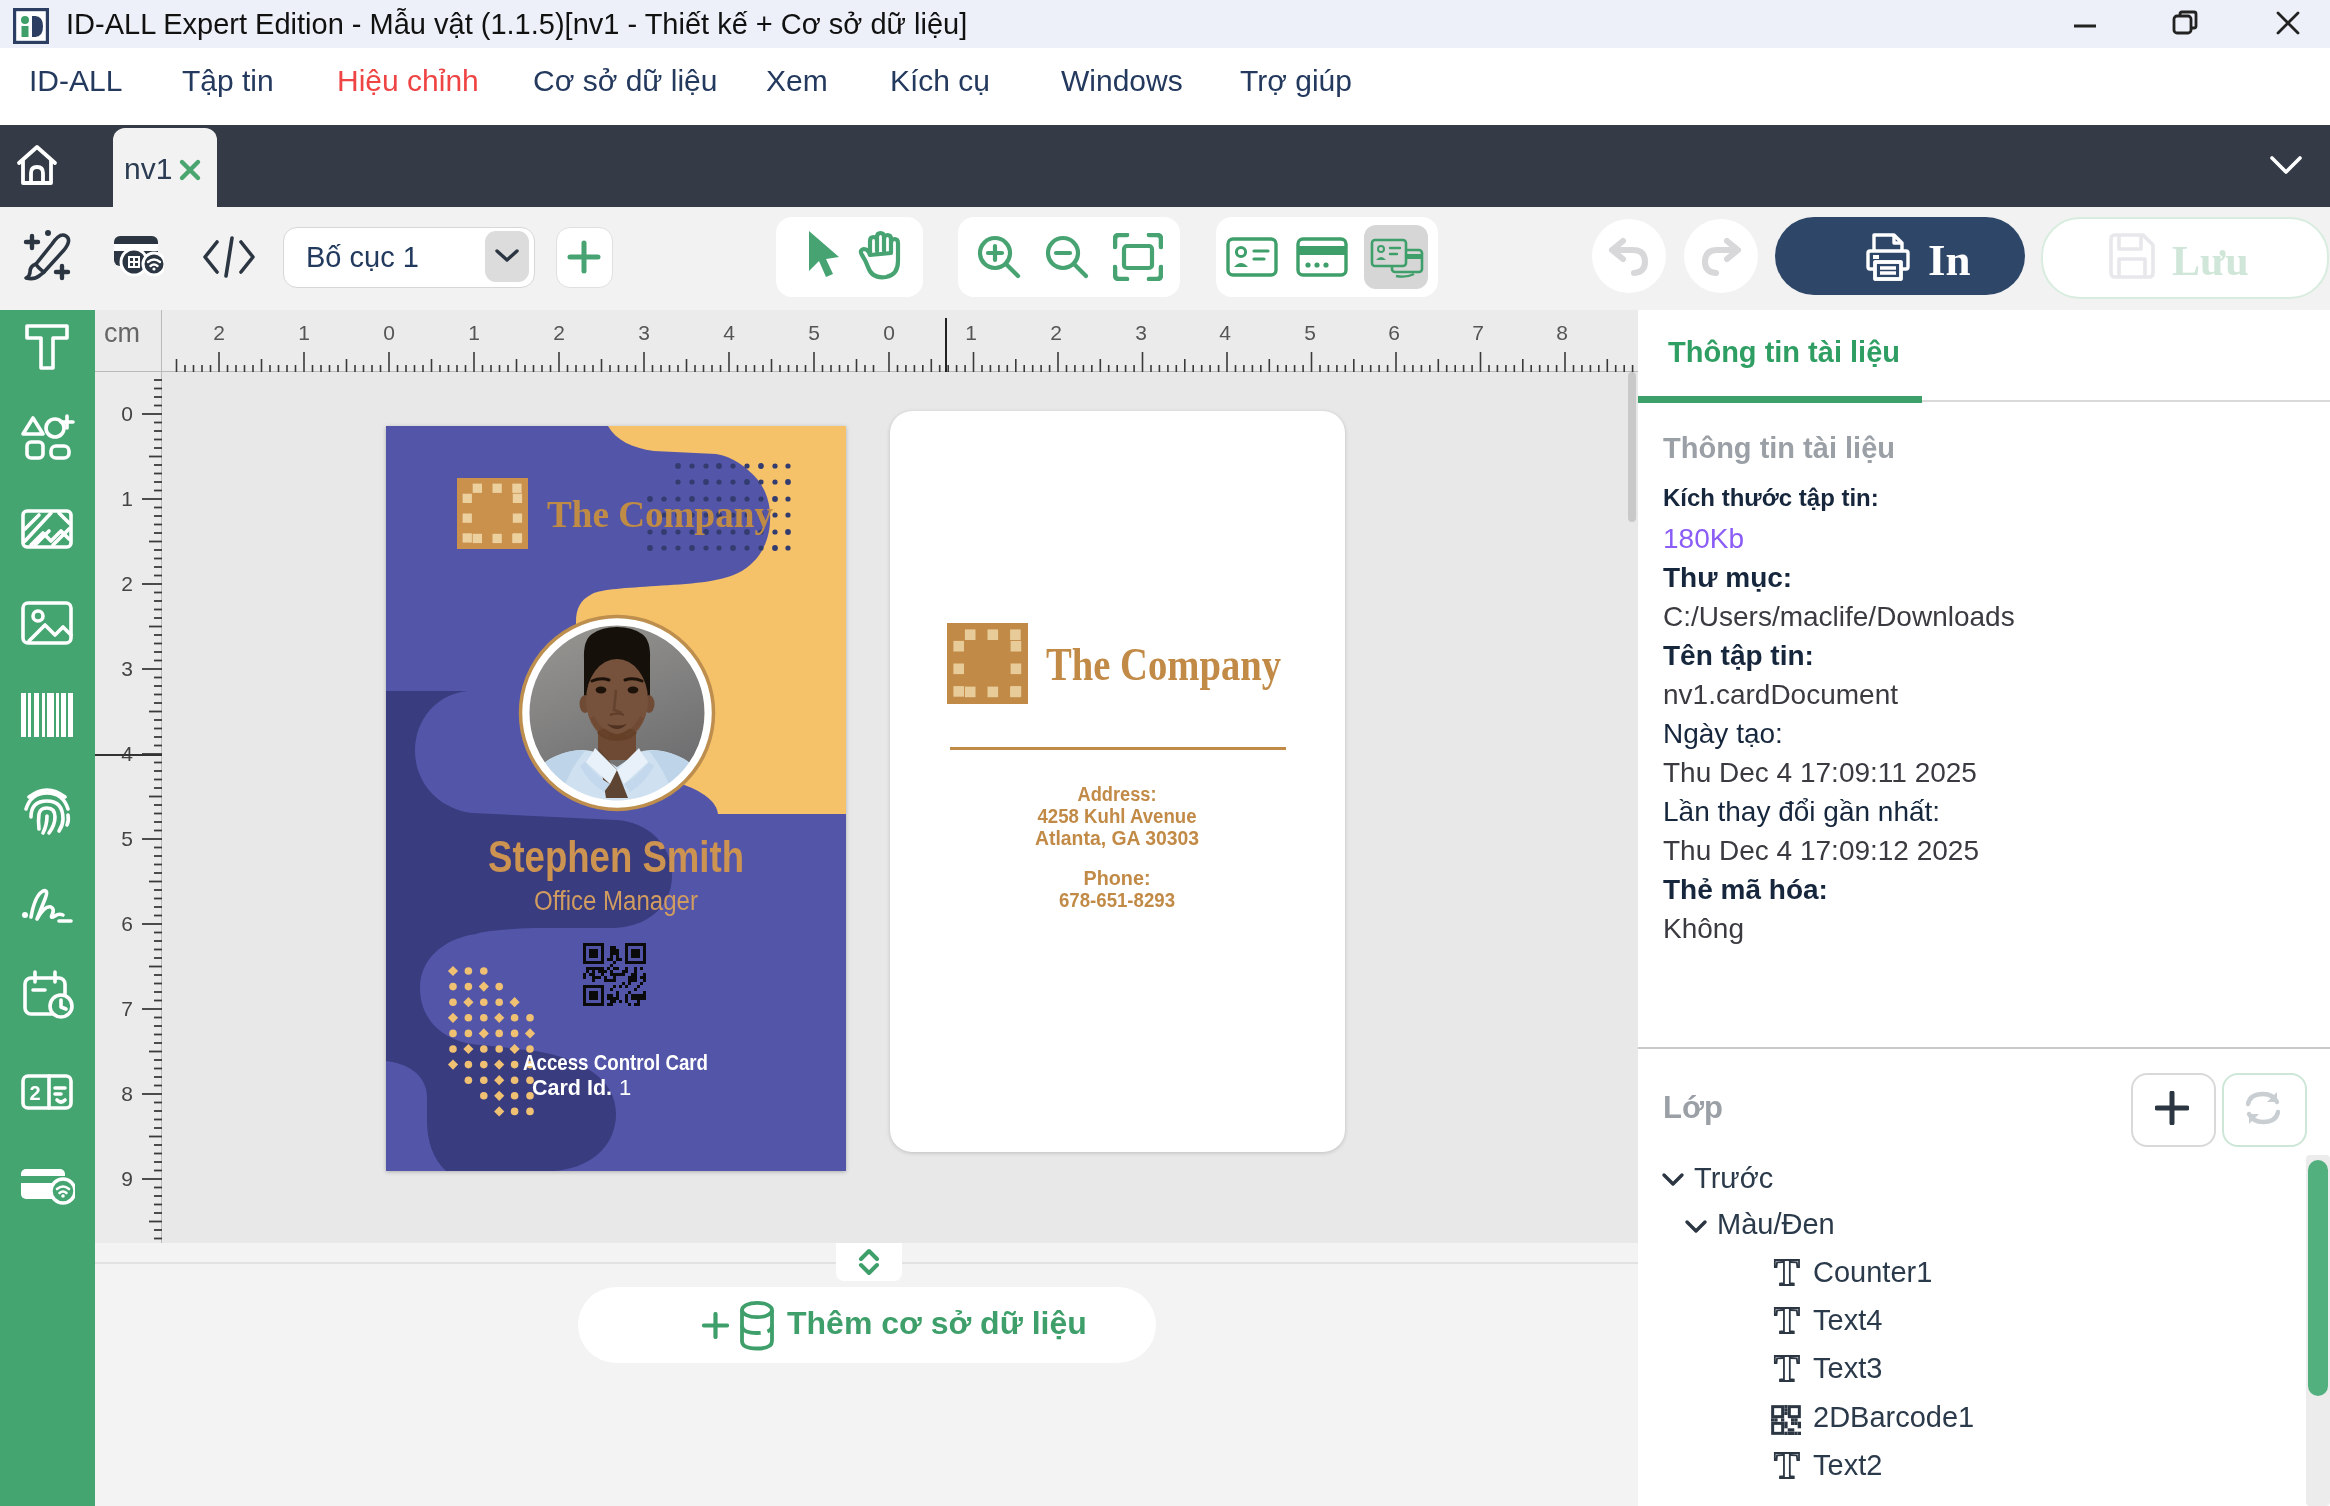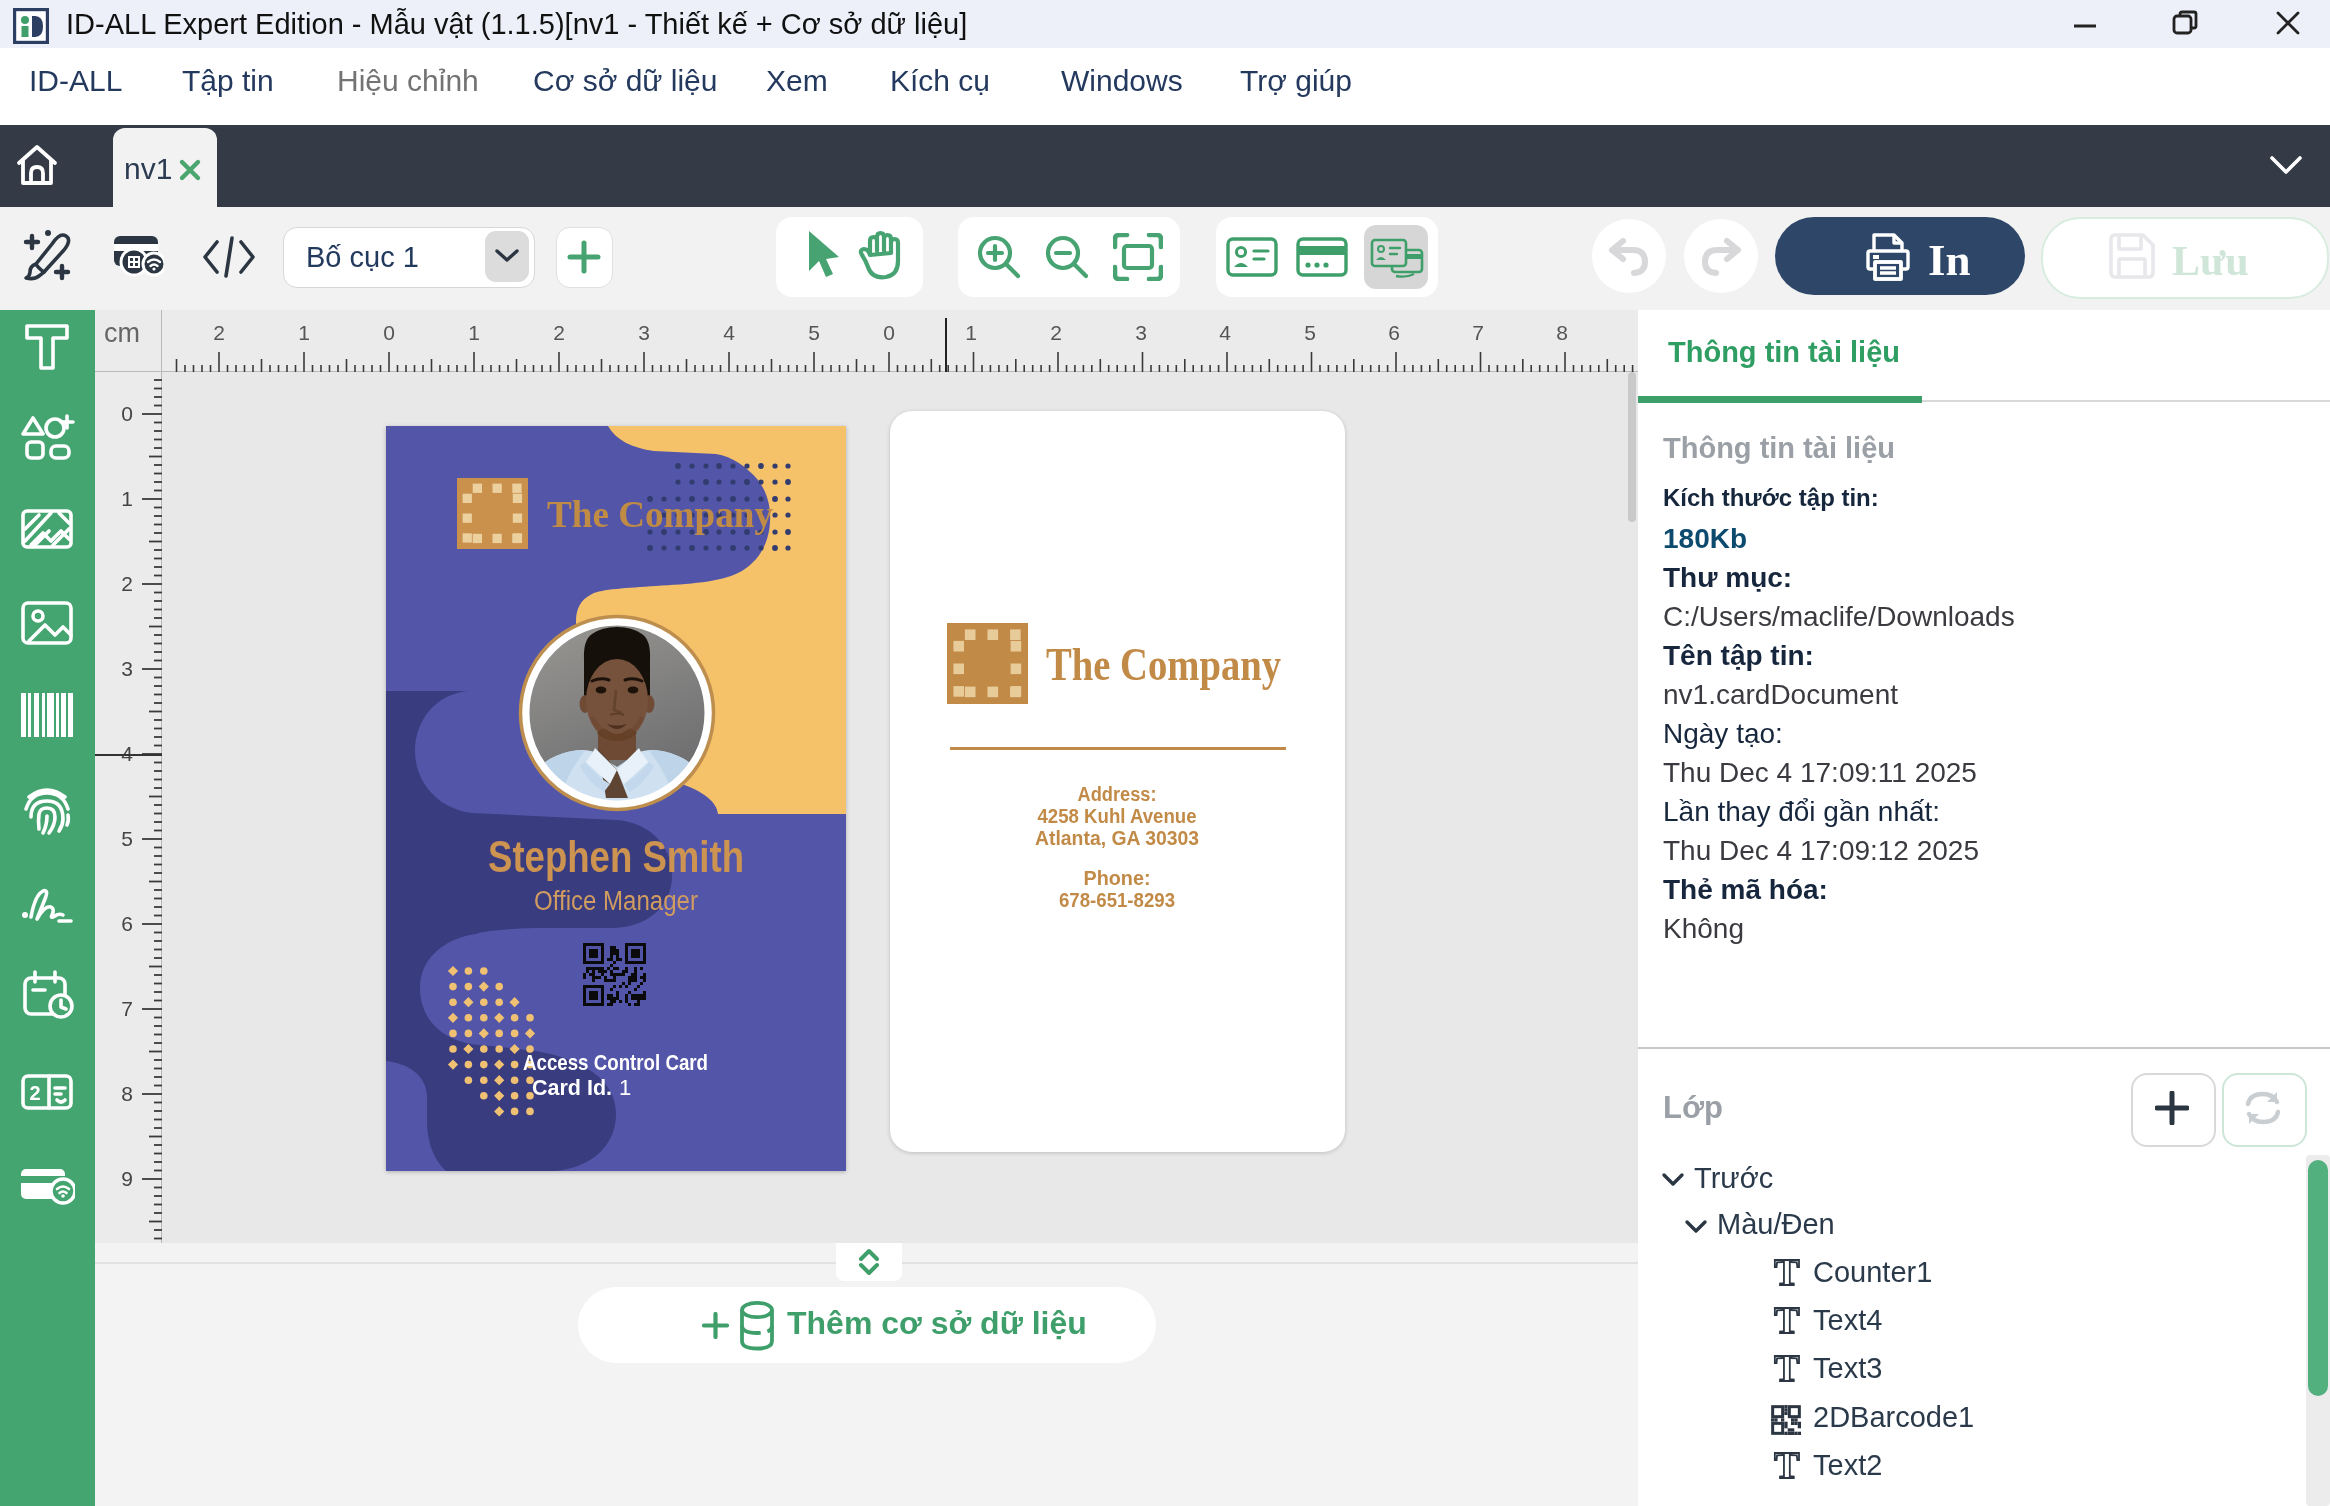--- a/index.html
+++ b/index.html
@@ -21,21 +21,21 @@
 <svg style="position:absolute;left:2170px;top:8px" width="30" height="30" viewBox="0 0 30 30">
       <rect x="4" y="8" width="17" height="17" rx="3" stroke="#222" stroke-width="2.8" fill="none"></rect>
       <path d="M10 8 V6 Q10 4 12 4 H24 Q26 4 26 6 V18 Q26 20 24 20 H21" stroke="#222" stroke-width="2.8" fill="none"></path>
   </svg>
 <svg style="position:absolute;left:2274px;top:9px" width="28" height="28">
     <path d="M4 4 L24 24 M24 4 L4 24" stroke="#222" stroke-width="2.8" stroke-linecap="round"></path>
   </svg>
 <div style="position:absolute;left:0;top:48px;width:2330px;height:77px;background:#fff"></div>
 <div style="position:absolute;left:29px;top:64px;font-size:30px;color:#24395e">ID-ALL</div>
 <div style="position:absolute;left:182px;top:64px;font-size:30px;color:#24395e">Tập tin</div>
-<div style="position:absolute;left:337px;top:64px;font-size:30px;color:#737373">Hiệu chỉnh</div>
+<div style="position:absolute;left:337px;top:64px;font-size:30px;color:#ef4444">Hiệu chỉnh</div>
 <div style="position:absolute;left:533px;top:64px;font-size:30px;color:#24395e">Cơ sở dữ liệu</div>
 <div style="position:absolute;left:766px;top:64px;font-size:30px;color:#24395e">Xem</div>
 <div style="position:absolute;left:890px;top:64px;font-size:30px;color:#24395e">Kích cụ</div>
 <div style="position:absolute;left:1061px;top:64px;font-size:30px;color:#24395e">Windows</div>
 <div style="position:absolute;left:1240px;top:64px;font-size:30px;color:#24395e">Trợ giúp</div>
 <div style="position:absolute;left:0;top:125px;width:2330px;height:82px;background:#343b46"></div>
 <svg style="position:absolute;left:14px;top:143px" width="46" height="44" viewBox="0 0 46 44">
       <path d="M5 20 L23 4 L41 20 M9 17 V40 H37 V17" stroke="#fff" stroke-width="3.8" fill="none" stroke-linecap="round" stroke-linejoin="round"></path>
       <path d="M17 40 V30 Q17 24 23 24 Q29 24 29 30 V40" stroke="#fff" stroke-width="3.8" fill="none"></path>
   </svg>
@@ -877,21 +877,21 @@
       <path d="M5 25.5 Q5 33 20 33 Q35 33 35 25.5" stroke-dasharray="22 7"></path>
     </g>
   </svg>
 <div style="position:absolute;left:787px;top:1305px;font-size:32px;font-weight:bold;color:#3f9f6a">Thêm cơ sở dữ liệu</div>
 <div style="position:absolute;left:1638px;top:310px;width:692px;height:1196px;background:#fff"></div>
 <div style="position:absolute;left:1668px;top:336px;font-size:29px;font-weight:bold;color:#2f9e63">Thông tin tài liệu</div>
 <div style="position:absolute;left:1638px;top:396px;width:284px;height:7px;background:#3da06a"></div>
 <div style="position:absolute;left:1922px;top:400px;width:408px;height:2px;background:#d9d9d9"></div>
 <div style="position:absolute;left:1663px;top:432px;font-size:29px;font-weight:bold;color:#9aa0a6">Thông tin tài liệu</div>
 <div style="position:absolute;left:1663px;top:484px;font-size:24px;font-weight:bold;color:#16263c">Kích thước tập tin:</div>
-<div style="position:absolute;left:1663px;top:523px;font-size:28px;font-weight:bold;color:#0c4a6e">180Kb</div>
+<div style="position:absolute;left:1663px;top:523px;font-size:28px;font-weight:normal;color:#8b5cf6">180Kb</div>
 <div style="position:absolute;left:1663px;top:562px;font-size:28px;font-weight:bold;color:#16263c">Thư mục:</div>
 <div style="position:absolute;left:1663px;top:601px;font-size:28px;font-weight:normal;color:#3a3a40">C:/Users/maclife/Downloads</div>
 <div style="position:absolute;left:1663px;top:640px;font-size:28px;font-weight:bold;color:#16263c">Tên tập tin:</div>
 <div style="position:absolute;left:1663px;top:679px;font-size:28px;font-weight:normal;color:#3a3a40">nv1.cardDocument</div>
 <div style="position:absolute;left:1663px;top:718px;font-size:28px;font-weight:normal;color:#16263c">Ngày tạo:</div>
 <div style="position:absolute;left:1663px;top:757px;font-size:28px;font-weight:normal;color:#3a3a40">Thu Dec 4 17:09:11 2025</div>
 <div style="position:absolute;left:1663px;top:796px;font-size:28px;font-weight:normal;color:#16263c">Lần thay đổi gần nhất:</div>
 <div style="position:absolute;left:1663px;top:835px;font-size:28px;font-weight:normal;color:#3a3a40">Thu Dec 4 17:09:12 2025</div>
 <div style="position:absolute;left:1663px;top:874px;font-size:28px;font-weight:bold;color:#16263c">Thẻ mã hóa:</div>
 <div style="position:absolute;left:1663px;top:913px;font-size:28px;font-weight:normal;color:#3a3a40">Không</div>

